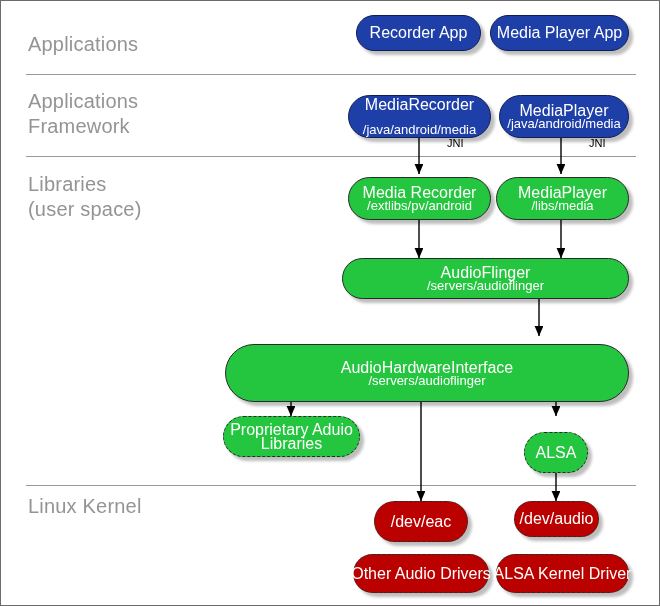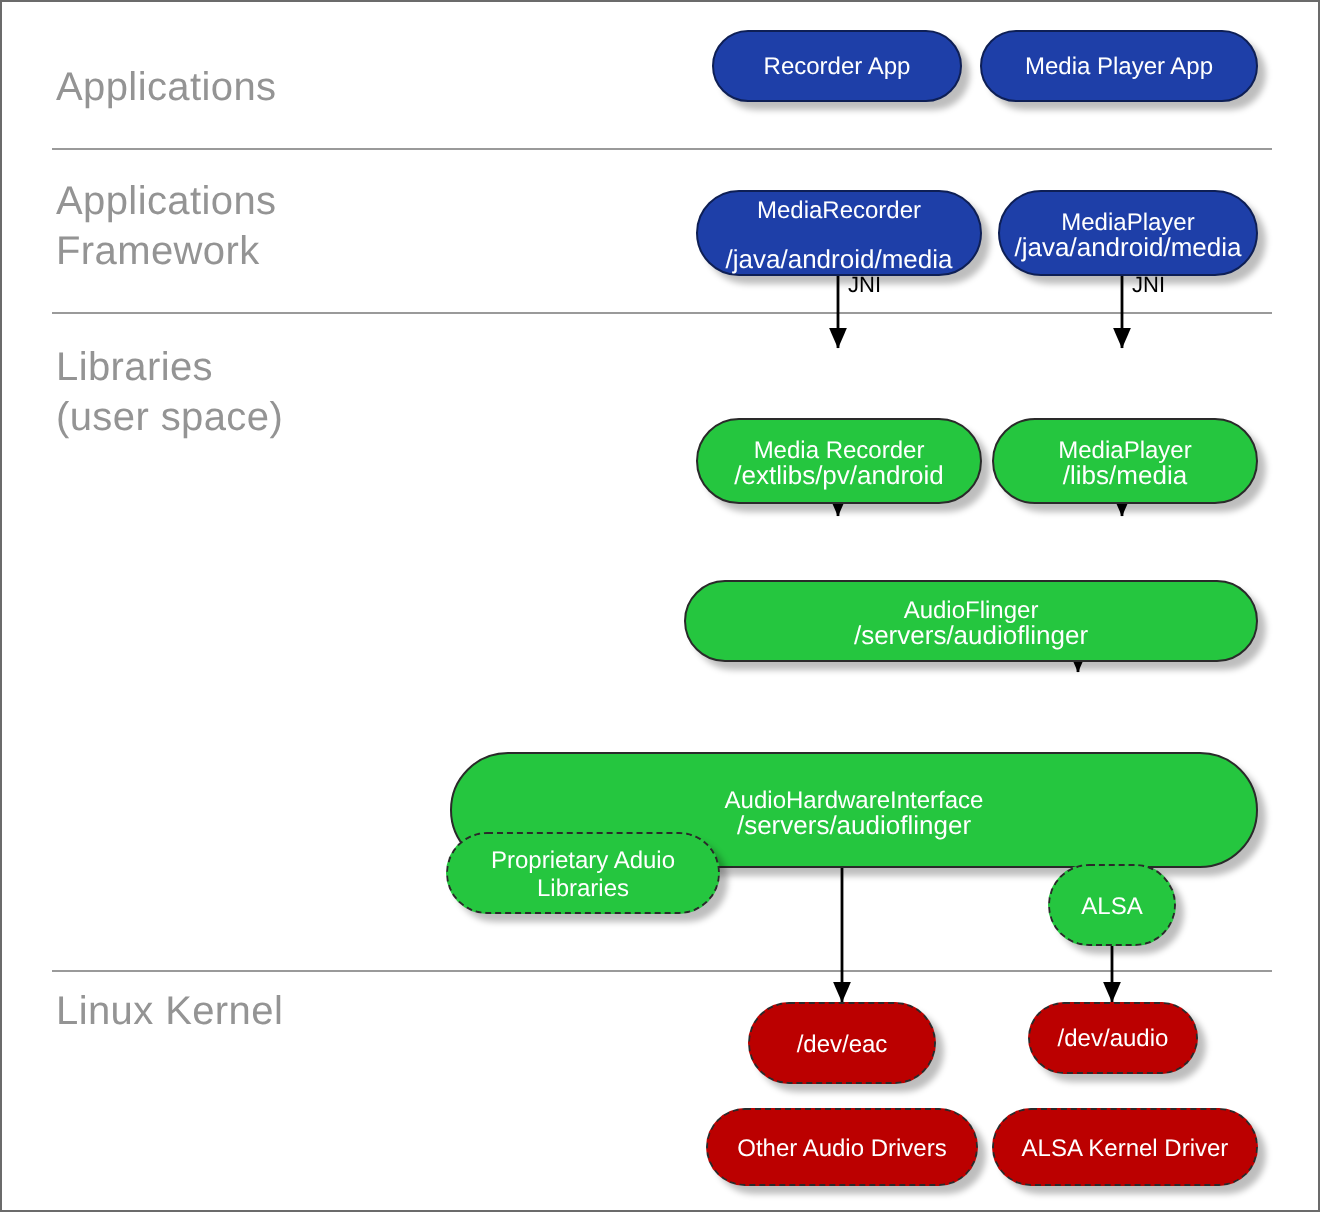--- a/index.html
+++ b/index.html
@@ -44,54 +44,54 @@
     top: 0;
     width: 660px;
     height: 606px;
     pointer-events: none;
   }
   .edge-label {
     position: absolute;
     font-size: 11px;
     color: #000000;
     font-family: "Liberation Sans", sans-serif;
+    margin-left: 23px;
   }
   
   .node {
     position: absolute;
     box-sizing: border-box;
     display: flex;
     flex-direction: column;
     align-items: center;
     justify-content: center;
     border-radius: 40px;
     color: #ffffff;
     text-align: center;
     box-shadow: 4px 4px 3px rgba(0,0,0,0.26);
     padding: 0 6px;
   }
   .node .title {
-    font-size: 12px;
+    font-size: 16px;
     line-height: 14px;
     white-space: nowrap;
   }
   .node .title.wrap { white-space: normal; }
   .node .sub {
     font-size: 13px;
     line-height: 11px;
     white-space: nowrap;
   }
   .node.blue {
     background: #1e3fa8;
     border: 1.6px solid #0e1f55;
   }
   .node.green {
     background: #25c63f;
     border: 1.6px solid #2a2a2a;
-    margin-top: 32px;
   }
   .node.green-dashed {
     background: #25c63f;
     border: 1.6px dashed #2a2a2a;
   }
   .node.red-dashed {
     background: #bb0000;
     border: 1.6px dashed #2a2a2a;
   }
 </style>

